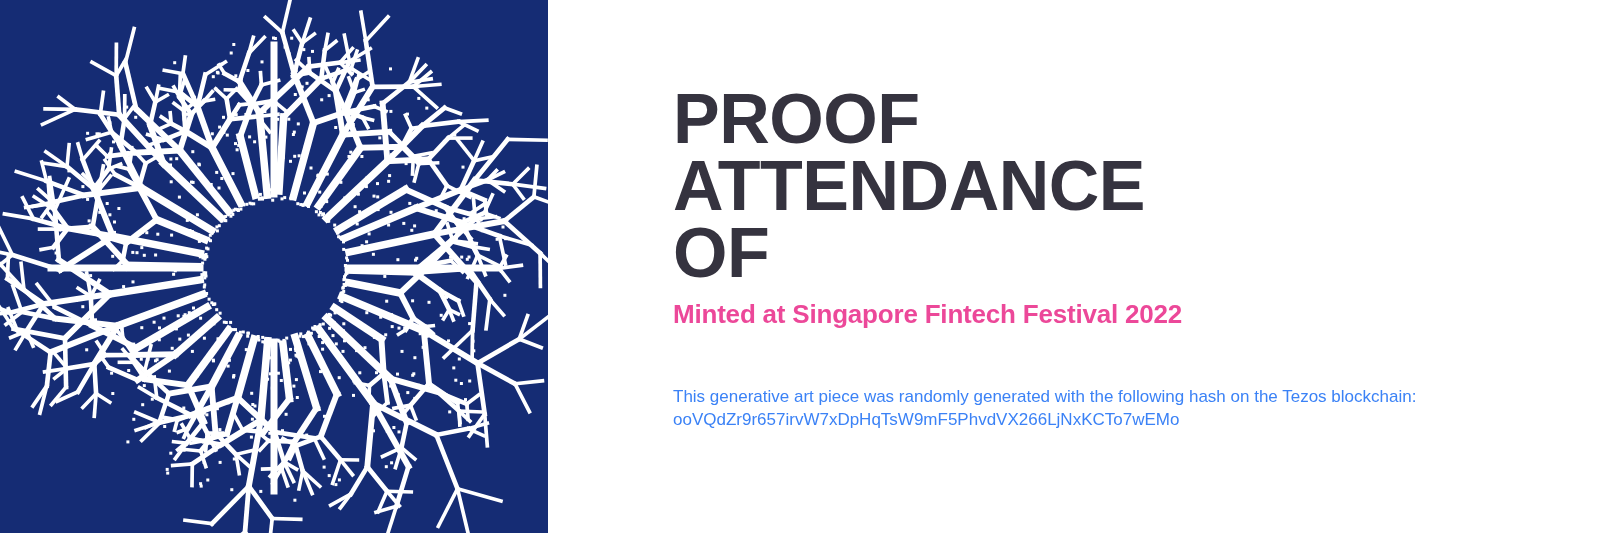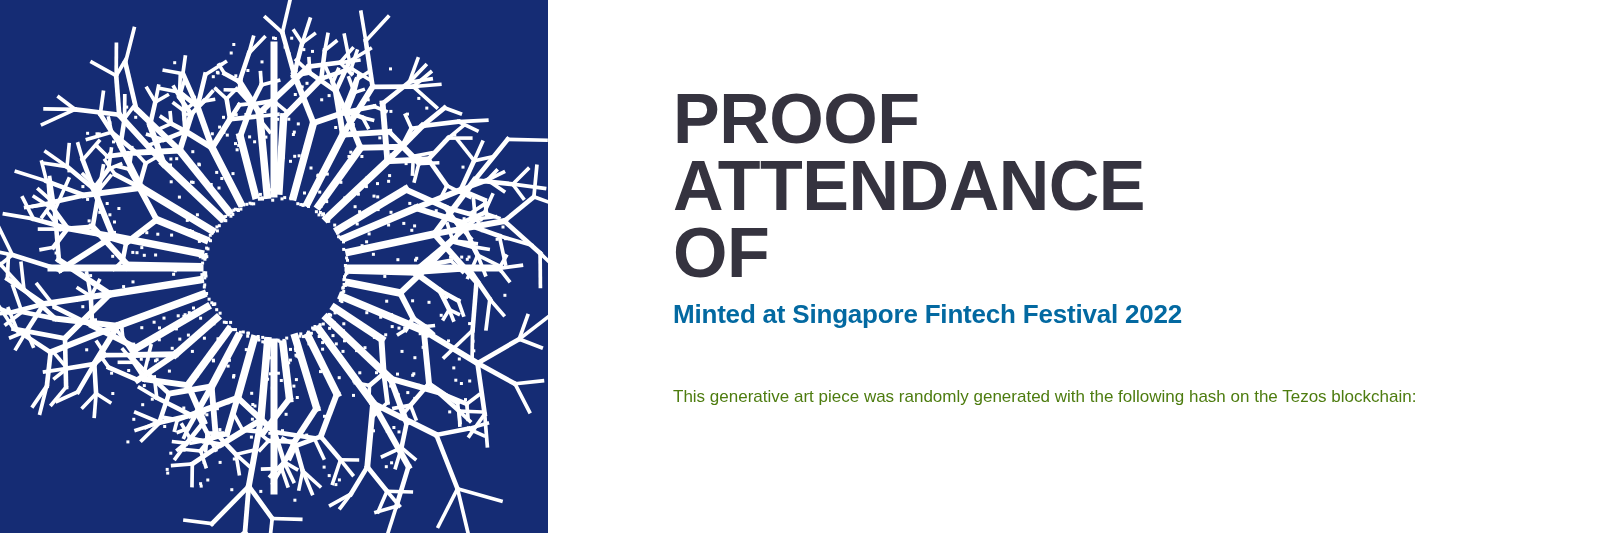--- a/index.html
+++ b/index.html
@@ -66,37 +66,37 @@
 
   .subtitle {
     position: absolute;
     left: 125px;
     top: 298px;
     margin: 0;
     font-size: 26px;
     line-height: 32px;
     font-weight: 700;
     letter-spacing: -0.2px;
-    color: #0369a1;
+    color: #ec4899;
     white-space: nowrap;
     text-align: center;
   }
 
   .description-block {
     position: absolute;
     left: 125px;
     top: 385px;
     width: 860px;
   }
   .description-line {
     margin: 0;
     font-size: 17px;
     line-height: 23px;
     font-weight: 400;
-    color: #4d7c0f;
+    color: #3b82f6;
     white-space: nowrap;
   }
 </style>
 </head>
 <body>
 
 <div class="certificate">
 
   <div class="art-panel">
     <svg class="art-svg" viewBox="0 0 548 533" aria-hidden="true">
@@ -1233,16 +1233,17 @@
     <div class="headline-block">
       <div class="headline-line">PROOF</div>
       <div class="headline-line">ATTENDANCE</div>
       <div class="headline-line">OF</div>
     </div>
 
     <div class="subtitle">Minted at Singapore Fintech Festival 2022</div>
 
     <div class="description-block">
       <div class="description-line">This generative art piece was randomly generated with the following hash on the Tezos blockchain:</div>
+      <div class="description-line">ooVQdZr9r657irvW7xDpHqTsW9mF5PhvdVX266LjNxKCTo7wEMo</div>
     </div>
 
   </div>
 </div>
 
 </body></html>

